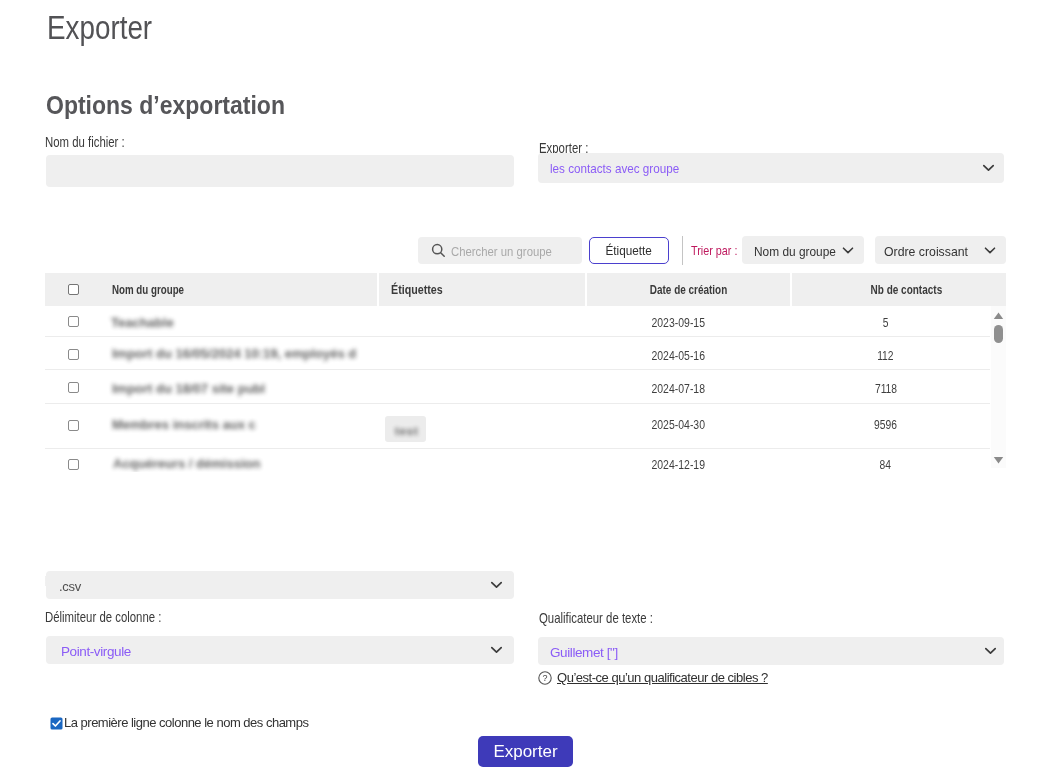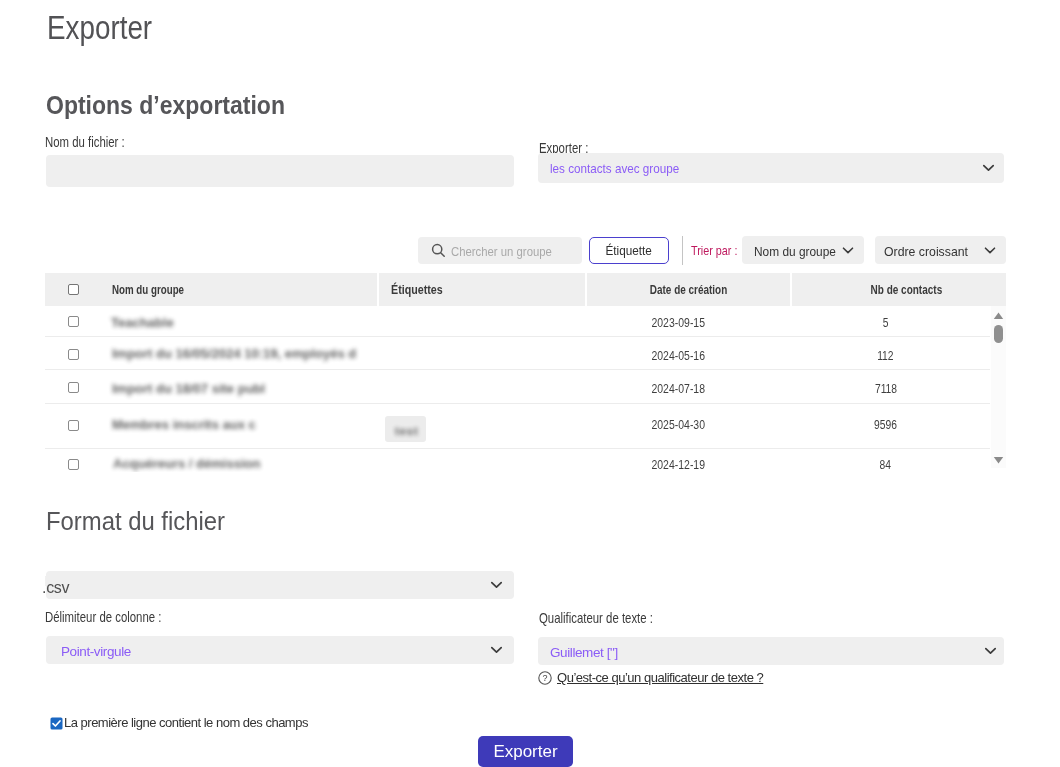--- a/index.html
+++ b/index.html
@@ -110,25 +110,24 @@
     <div class="abs" style="left:946px; top:0; width:15px; height:162px; background:#fbfbfb;"></div>
     <svg class="abs" style="left:948px; top:6px;" width="11" height="8" viewBox="0 0 11 8">
         <path d="M5.5 0.5 L10.2 7 L0.8 7 Z" fill="#8a8a8a"></path>
       </svg>
     <div class="abs" style="left:949px; top:19px; width:9px; height:18px; background:#909090; border-radius:4.5px;"></div>
     <svg class="abs" style="left:948px; top:150px;" width="11" height="8" viewBox="0 0 11 8">
         <path d="M5.5 7.5 L10.2 1 L0.8 1 Z" fill="#8a8a8a"></path>
       </svg>
   </div>
 
-  <div class="abs h2" style="left:46px; top:508px;"><span class="cx" style="transform:scaleX(0.9);">Format du fichier</span></div>
 
   <div class="abs lbl" style="left:45px; top:574px;"><span class="cx" style="transform:scaleX(0.785);">Extension :</span></div>
   <div class="abs field" style="left:46px; top:571px; width:468px; height:28px;"></div>
-  <div class="abs" style="left:42px; top:580px; font-size:16px; letter-spacing:-0.3px; color:#4f4f4f; line-height:1;">.csv</div>
+  <div class="abs" style="left:59px; top:580px; font-size:13px; letter-spacing:-0.3px; color:#4f4f4f; line-height:1;">.csv</div>
   <svg class="abs" style="left:490px; top:581px;" width="13" height="8" viewBox="0 0 13 8">
       <path d="M1.8 1.6 L6.5 6.2 L11.2 1.6" stroke="#3c3c3c" stroke-width="1.7" fill="none" stroke-linecap="round" stroke-linejoin="round"></path>
     </svg>
 
   <div class="abs lbl" style="left:45px; top:610px;"><span class="cx" style="transform:scaleX(0.785);">Délimiteur de colonne :</span></div>
   <div class="abs field" style="left:46px; top:636px; width:468px; height:28px;"></div>
   <div class="abs ftxt" style="left:61px; top:645px;">Point-virgule</div>
   <svg class="abs" style="left:490px; top:646px;" width="13" height="8" viewBox="0 0 13 8">
       <path d="M1.8 1.6 L6.5 6.2 L11.2 1.6" stroke="#3c3c3c" stroke-width="1.7" fill="none" stroke-linecap="round" stroke-linejoin="round"></path>
     </svg>
@@ -137,24 +136,24 @@
   <div class="abs field" style="left:538px; top:637px; width:466px; height:28px;"></div>
   <div class="abs ftxt" style="left:550px; top:646px;">Guillemet ["]</div>
   <svg class="abs" style="left:984px; top:647px;" width="13" height="8" viewBox="0 0 13 8">
       <path d="M1.8 1.6 L6.5 6.2 L11.2 1.6" stroke="#3c3c3c" stroke-width="1.7" fill="none" stroke-linecap="round" stroke-linejoin="round"></path>
     </svg>
 
   <svg class="abs" style="left:538px; top:671px;" width="14" height="14" viewBox="0 0 14 14">
       <circle cx="7" cy="7" r="6.2" stroke="#555" stroke-width="1.1" fill="none"></circle>
       <text x="7" y="10.2" text-anchor="middle" font-size="9" fill="#444" font-family="Liberation Sans">?</text>
     </svg>
-  <div class="abs" style="left:557px; top:671px; font-size:13px; letter-spacing:-0.48px; color:#2f2f2f; line-height:1; text-decoration:underline;">Qu’est-ce qu’un qualificateur de texte ?</div>
+  <div class="abs" style="left:557px; top:671px; font-size:13px; letter-spacing:-0.48px; color:#2f2f2f; line-height:1; text-decoration:underline;">Qu’est-ce qu’un qualificateur de cibles ?</div>
 
   <svg class="abs" style="left:50px; top:717px;" width="13" height="13" viewBox="0 0 13 13">
       <rect x="0.5" y="0.5" width="12" height="12" rx="1.6" fill="#1a67c2"></rect>
       <path d="M3 6.7 L5.4 9 L10 4" stroke="#fff" stroke-width="1.7" fill="none" stroke-linecap="round" stroke-linejoin="round"></path>
     </svg>
-  <div class="abs" style="left:64px; top:716px; font-size:13px; letter-spacing:-0.5px; color:#333; line-height:1;">La première ligne contient le nom des champs</div>
+  <div class="abs" style="left:64px; top:716px; font-size:13px; letter-spacing:-0.5px; color:#333; line-height:1;">La première ligne colonne le nom des champs</div>
 
   <div class="abs" style="left:478px; top:736px; width:95px; height:31px; background:#3e3ab9; border-radius:5px;"></div>
   <div class="abs" style="left:478px; top:743px; width:95px; text-align:center; font-size:17px; color:#fff; line-height:1;">Exporter</div>
 
 </div>
 
 </body></html>

